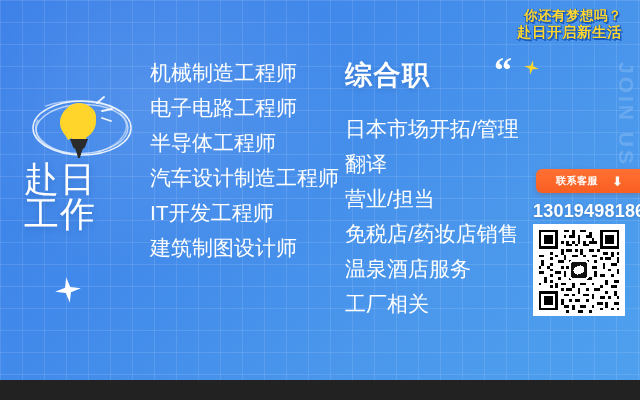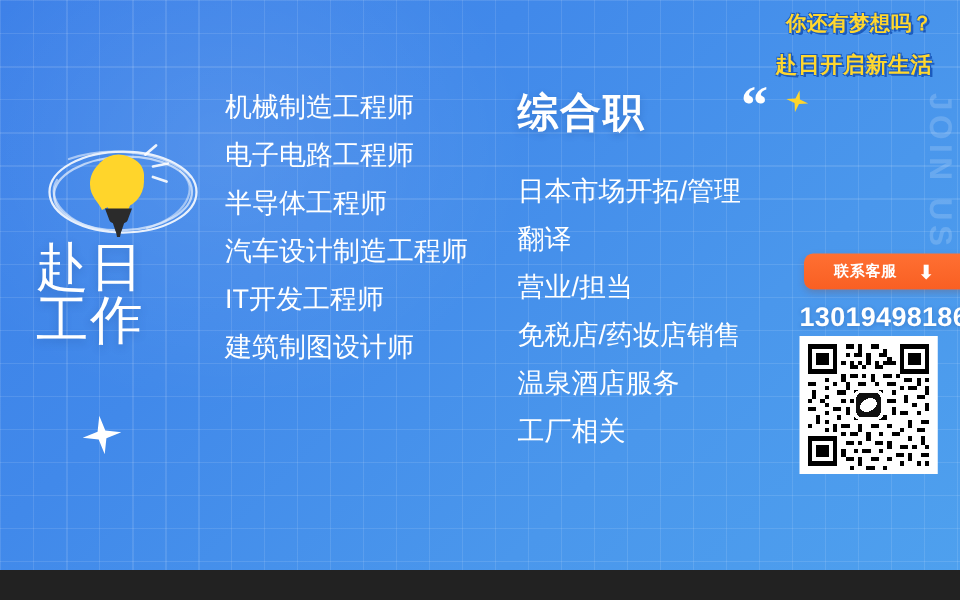--- a/index.html
+++ b/index.html
@@ -40,21 +40,21 @@
     color: #ffd72e;
     font-weight: bold;
     font-size: 13.5px;
     letter-spacing: 0.5px;
     line-height: 1;
     text-shadow: 1.6px 1.6px 0 #1c5bbd, -0.4px -0.4px 0 #1c5bbd,
                  0.9px -0.4px 0 #1c5bbd, -0.4px 0.9px 0 #1c5bbd;
     white-space: nowrap;
   }
   #slogan-1 { top: 9px; }
-  #slogan-2 { top: 37px; font-size: 14.5px; }
+  #slogan-2 { top: 25px; font-size: 14.5px; }
 
   
   #joinus {
     position: absolute;
     right: 3px;
     top: 62px;
     writing-mode: vertical-rl;
     font-size: 21px;
     font-weight: bold;
     letter-spacing: 3px;
@@ -125,21 +125,21 @@
     font-weight: bold;
     font-size: 27px;
     line-height: 1;
     letter-spacing: 1.5px;
     margin: 0 0 29px 0;
     text-shadow: 0 2px 5px rgba(20,60,130,0.25);
   }
   .col-list { list-style: none; margin: 0; padding: 0; }
   .col-list li {
     color: #ffffff;
-    font-size: 18px;
+    font-size: 21px;
     line-height: 1;
     margin-bottom: 14px;
     white-space: nowrap;
     font-weight: 500;
   }
 
   
   #contact-button {
     position: absolute;
     left: 536px; top: 169px;

